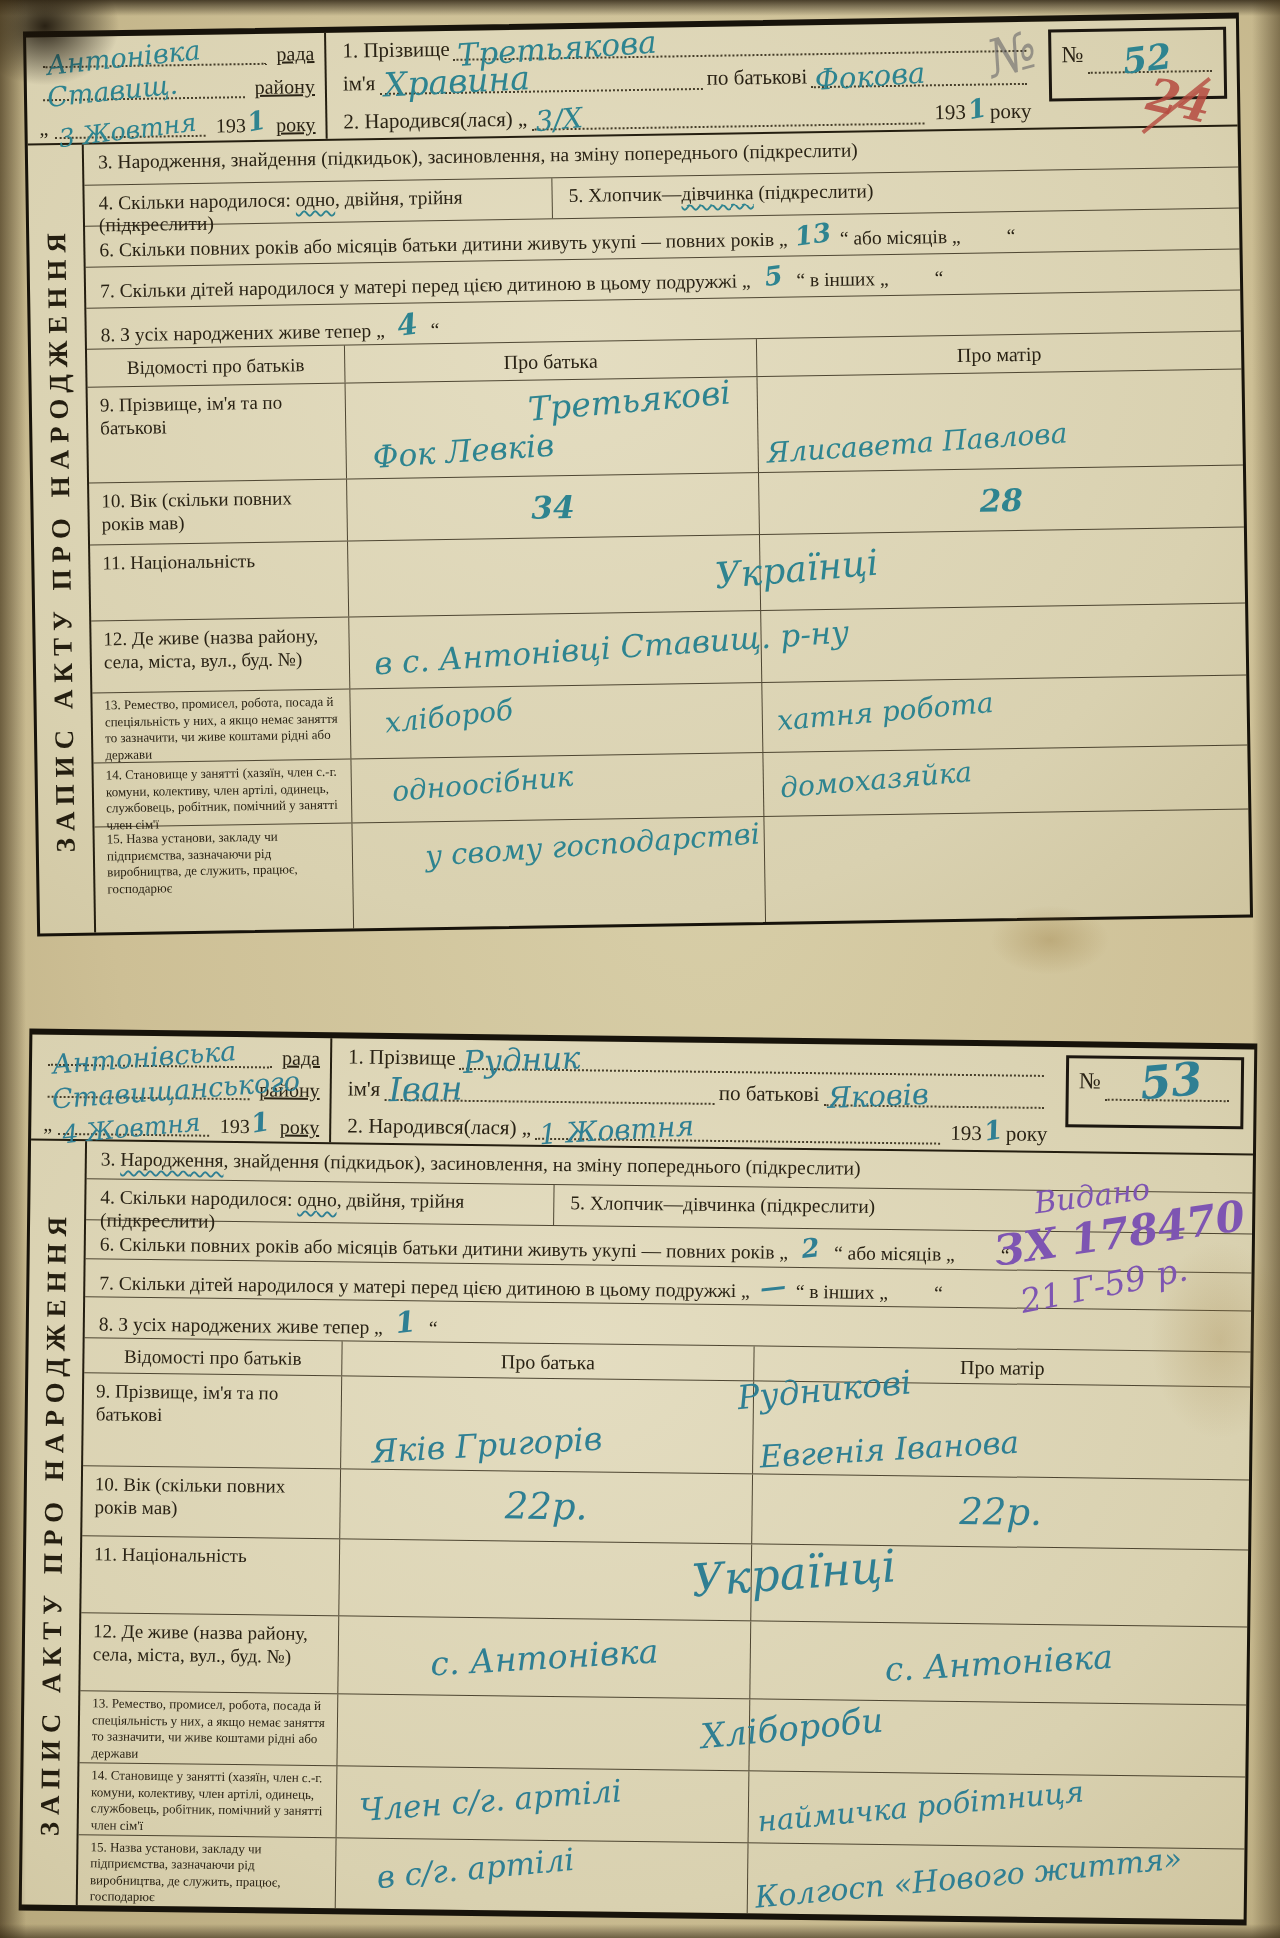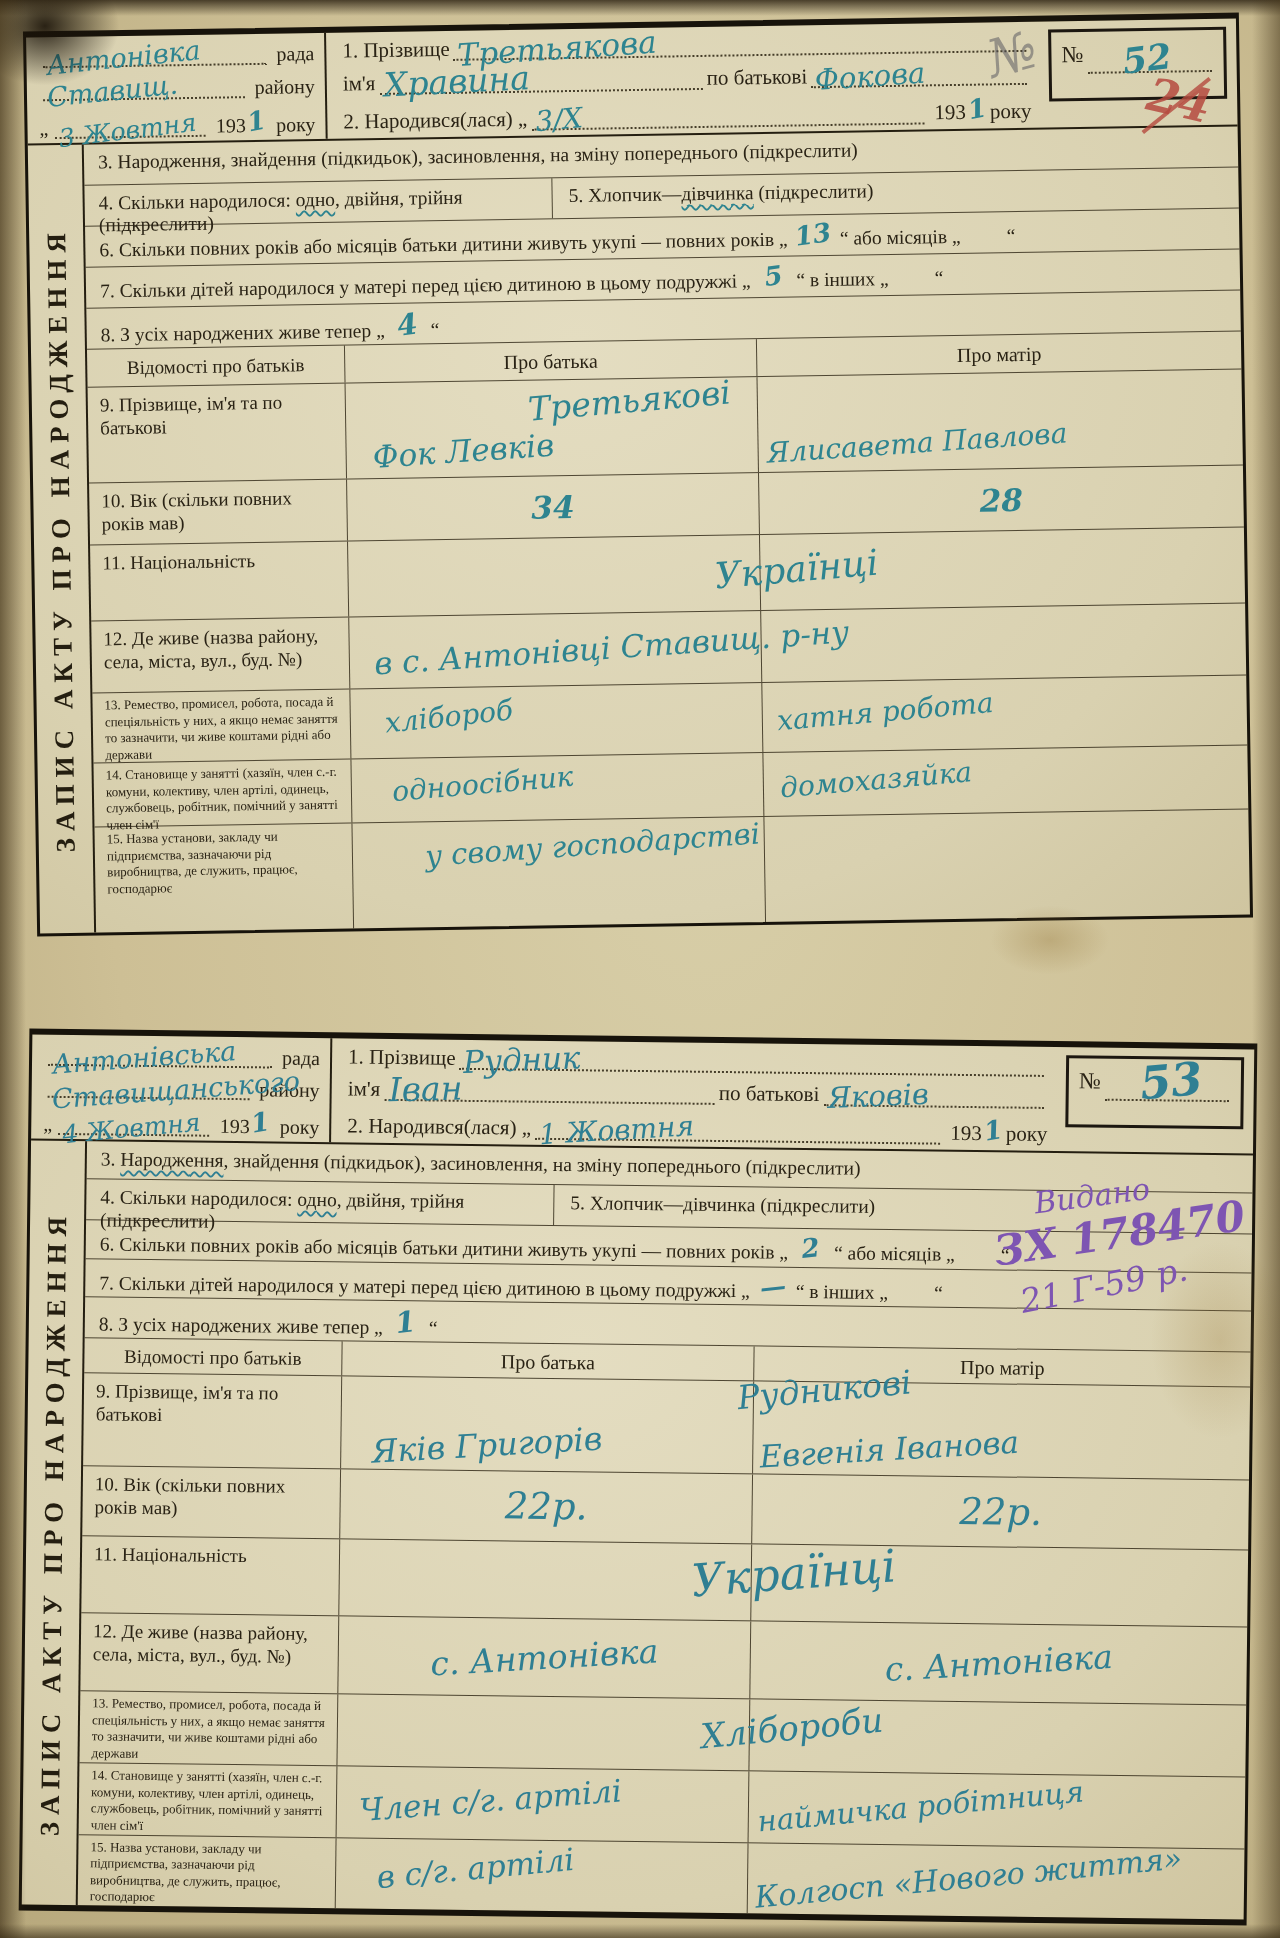--- a/index.html
+++ b/index.html
@@ -32,21 +32,21 @@
   .ink,.hwnum{font-family:"DejaVu Serif",serif;font-style:italic;color:var(--ink);white-space:nowrap;}
   .hwnum{display:inline-block;font-size:26px;font-weight:bold;transform:rotate(-7deg) translateY(-2px);margin:0 8px;min-width:30px;text-align:center;}
   .hwnum.big{font-size:29px;}
 
   
   .fheader{display:flex;border-bottom:2px solid #241e10;position:relative;}
   #form1 .fheader{height:106px;}
   #form2 .fheader{height:104px;}
   .place{width:300px;border-right:2px solid #241e10;box-sizing:border-box;padding:8px 10px 2px 12px;display:flex;flex-direction:column;justify-content:space-between;}
   .pline{display:flex;align-items:flex-end;font-size:20px;line-height:1.1;padding-bottom:2px;}
-  .plabel{margin-left:6px;}
+  .plabel{margin-left:6px;text-decoration:underline;}
   .dots{flex:1;border-bottom:2px dotted #463e2a;position:relative;height:1.05em;margin:0 4px;}
   .dots .ink{position:absolute;left:4px;bottom:-8px;}
   .hw-place{font-size:27px;transform:rotate(-5deg);}
   .hw-date{font-size:25px;transform:rotate(-6deg);}
   .yr{margin:0 2px 0 6px;}
   .yrd{font-size:26px;font-weight:bold;display:inline-block;transform:rotate(-10deg);margin-right:4px;}
   .q{margin-right:2px;}
 
   .names{flex:1;box-sizing:border-box;padding:6px 14px 2px 16px;display:flex;flex-direction:column;justify-content:space-between;}
   .nline{display:flex;align-items:flex-end;font-size:21px;line-height:1.1;padding-bottom:3px;}

